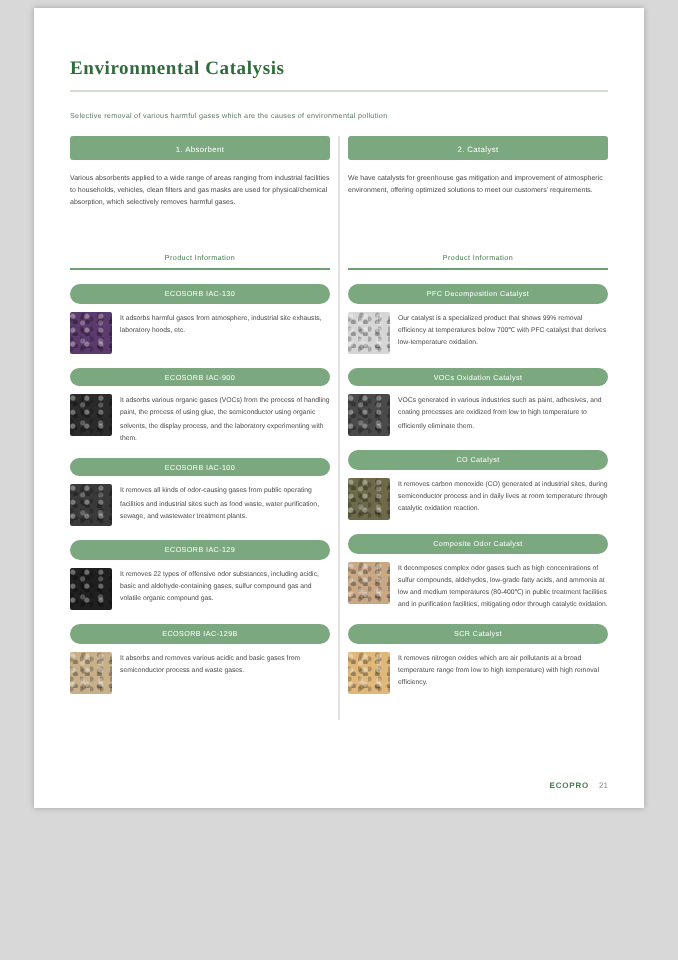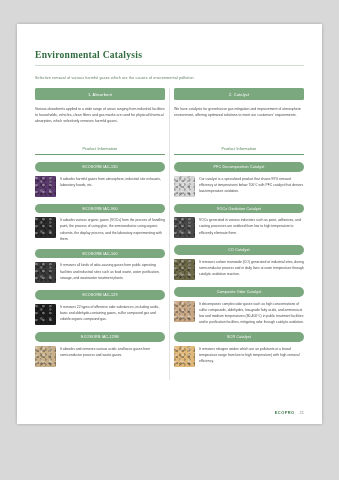--- a/index.html
+++ b/index.html
@@ -3,21 +3,21 @@
 <meta charset="utf-8">
 <style>
   html,body{margin:0;padding:0;}
   body{
     width:339px;height:480px;
     background:#d8d8d8;
     font-family:"Liberation Sans",sans-serif;
     overflow:hidden;
   }
   .page{
-    position:absolute;left:17px;top:24px;
+    position:absolute;left:17px;top:4px;
     width:305px;height:400px;
     background:#ffffff;
     box-shadow:0 0 3px rgba(0,0,0,.25);
     box-sizing:border-box;
     padding:0;
   }
   .inner{padding:26px 18px 0 18px;}
 
   .page-title{
     font-family:"Liberation Serif",serif;

